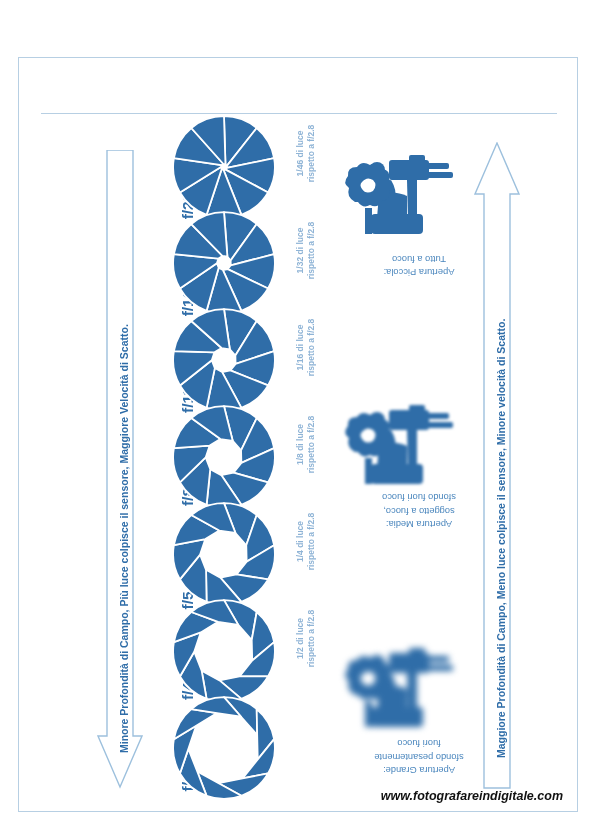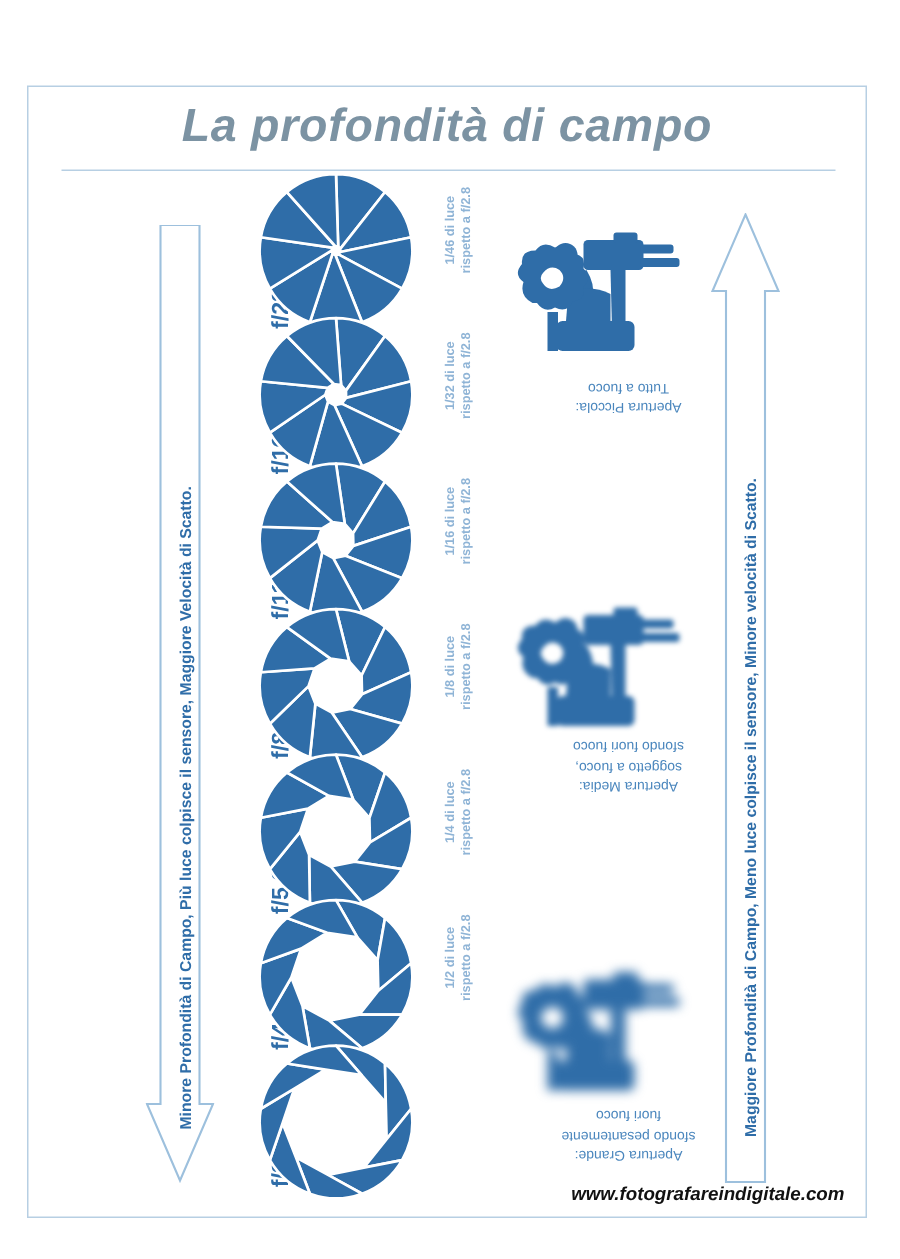--- a/index.html
+++ b/index.html
@@ -60,21 +60,20 @@
   .footer{
     position:absolute;right:14px;bottom:8px;
     font-size:12.5px;font-weight:bold;font-style:italic;color:#111;
   }
 </style>
 </head>
 <body>
 
 <div class="page">
 
-  <div class="title">La profondità di campo</div>
   <div class="title-rule"></div>
 
   <div class="arrow" style="left:78px;top:92px;">
     <svg width="46" height="640" viewBox="0 0 46 640">
       <polygon points="10,0 36,0 36,586 45,586 23,637 1,586 10,586" fill="#ffffff" stroke="#9dc0dd" stroke-width="1.4"></polygon>
     </svg>
   </div>
   <div class="arrow-label down" style="left:99px;top:695px;">Minore Profondità di Campo, Più luce colpisce il sensore, Maggiore Velocità di Scatto.</div>
 
   <div class="arrow" style="left:455px;top:84px;">

